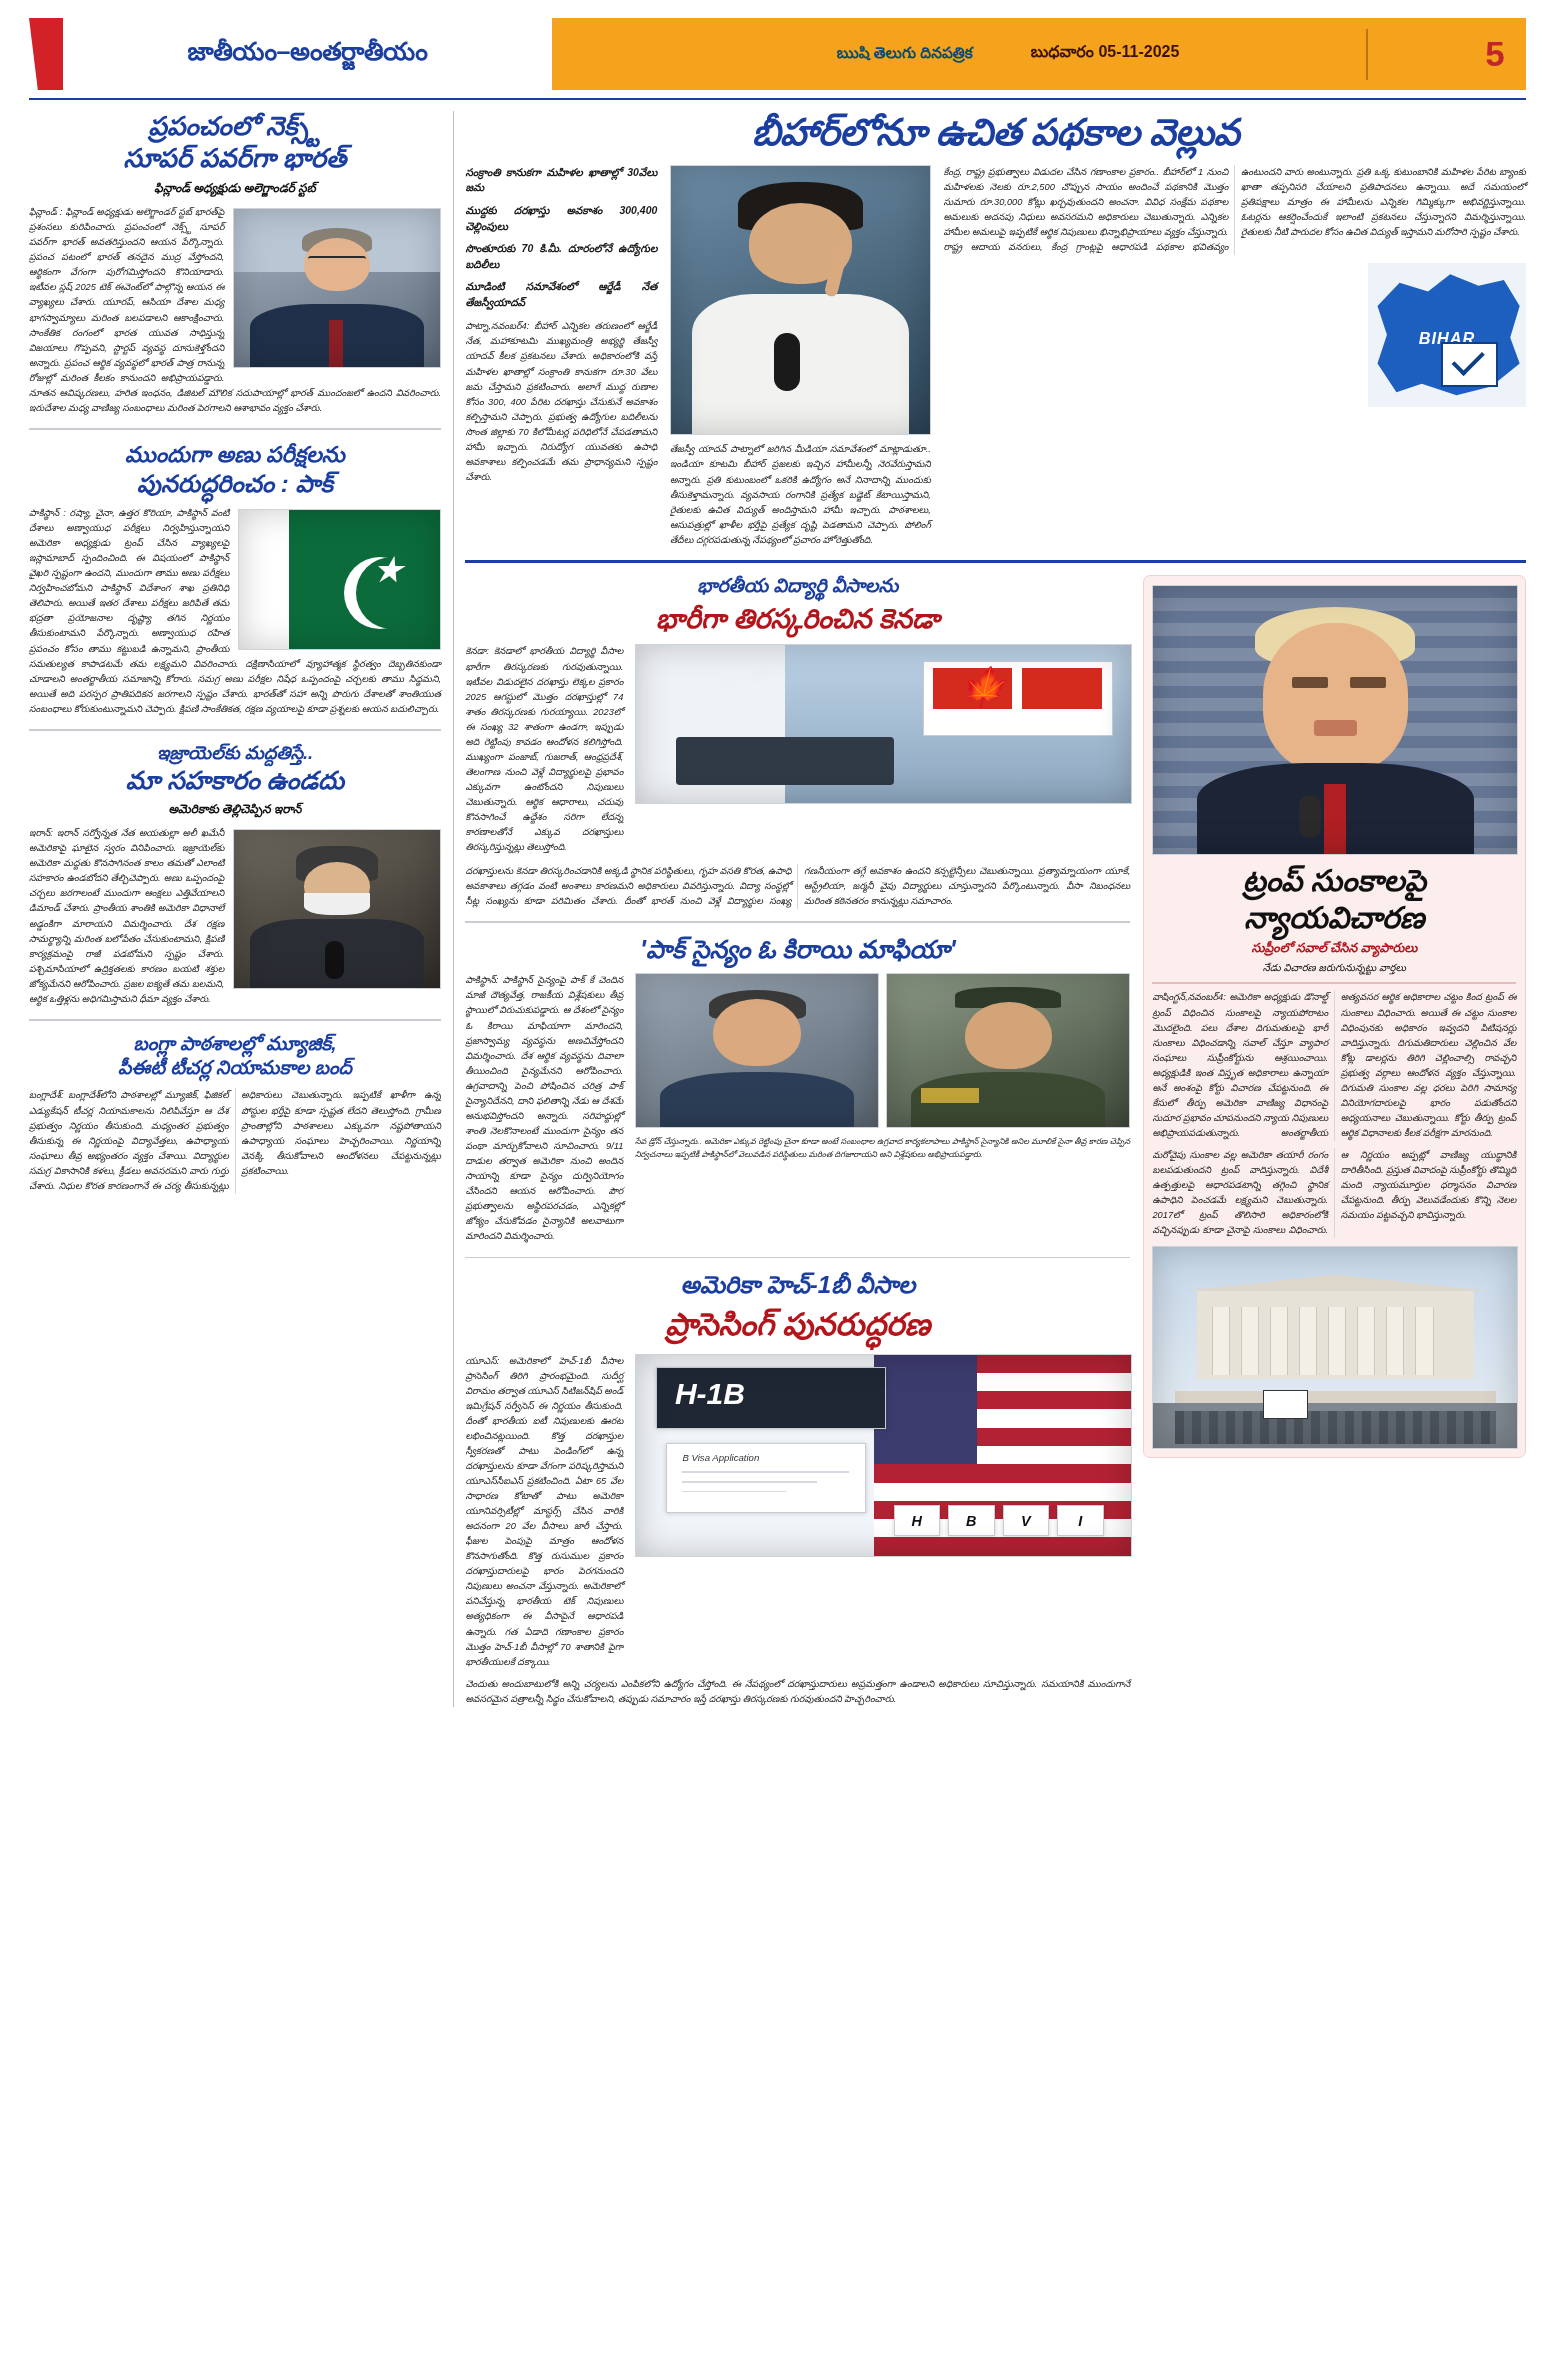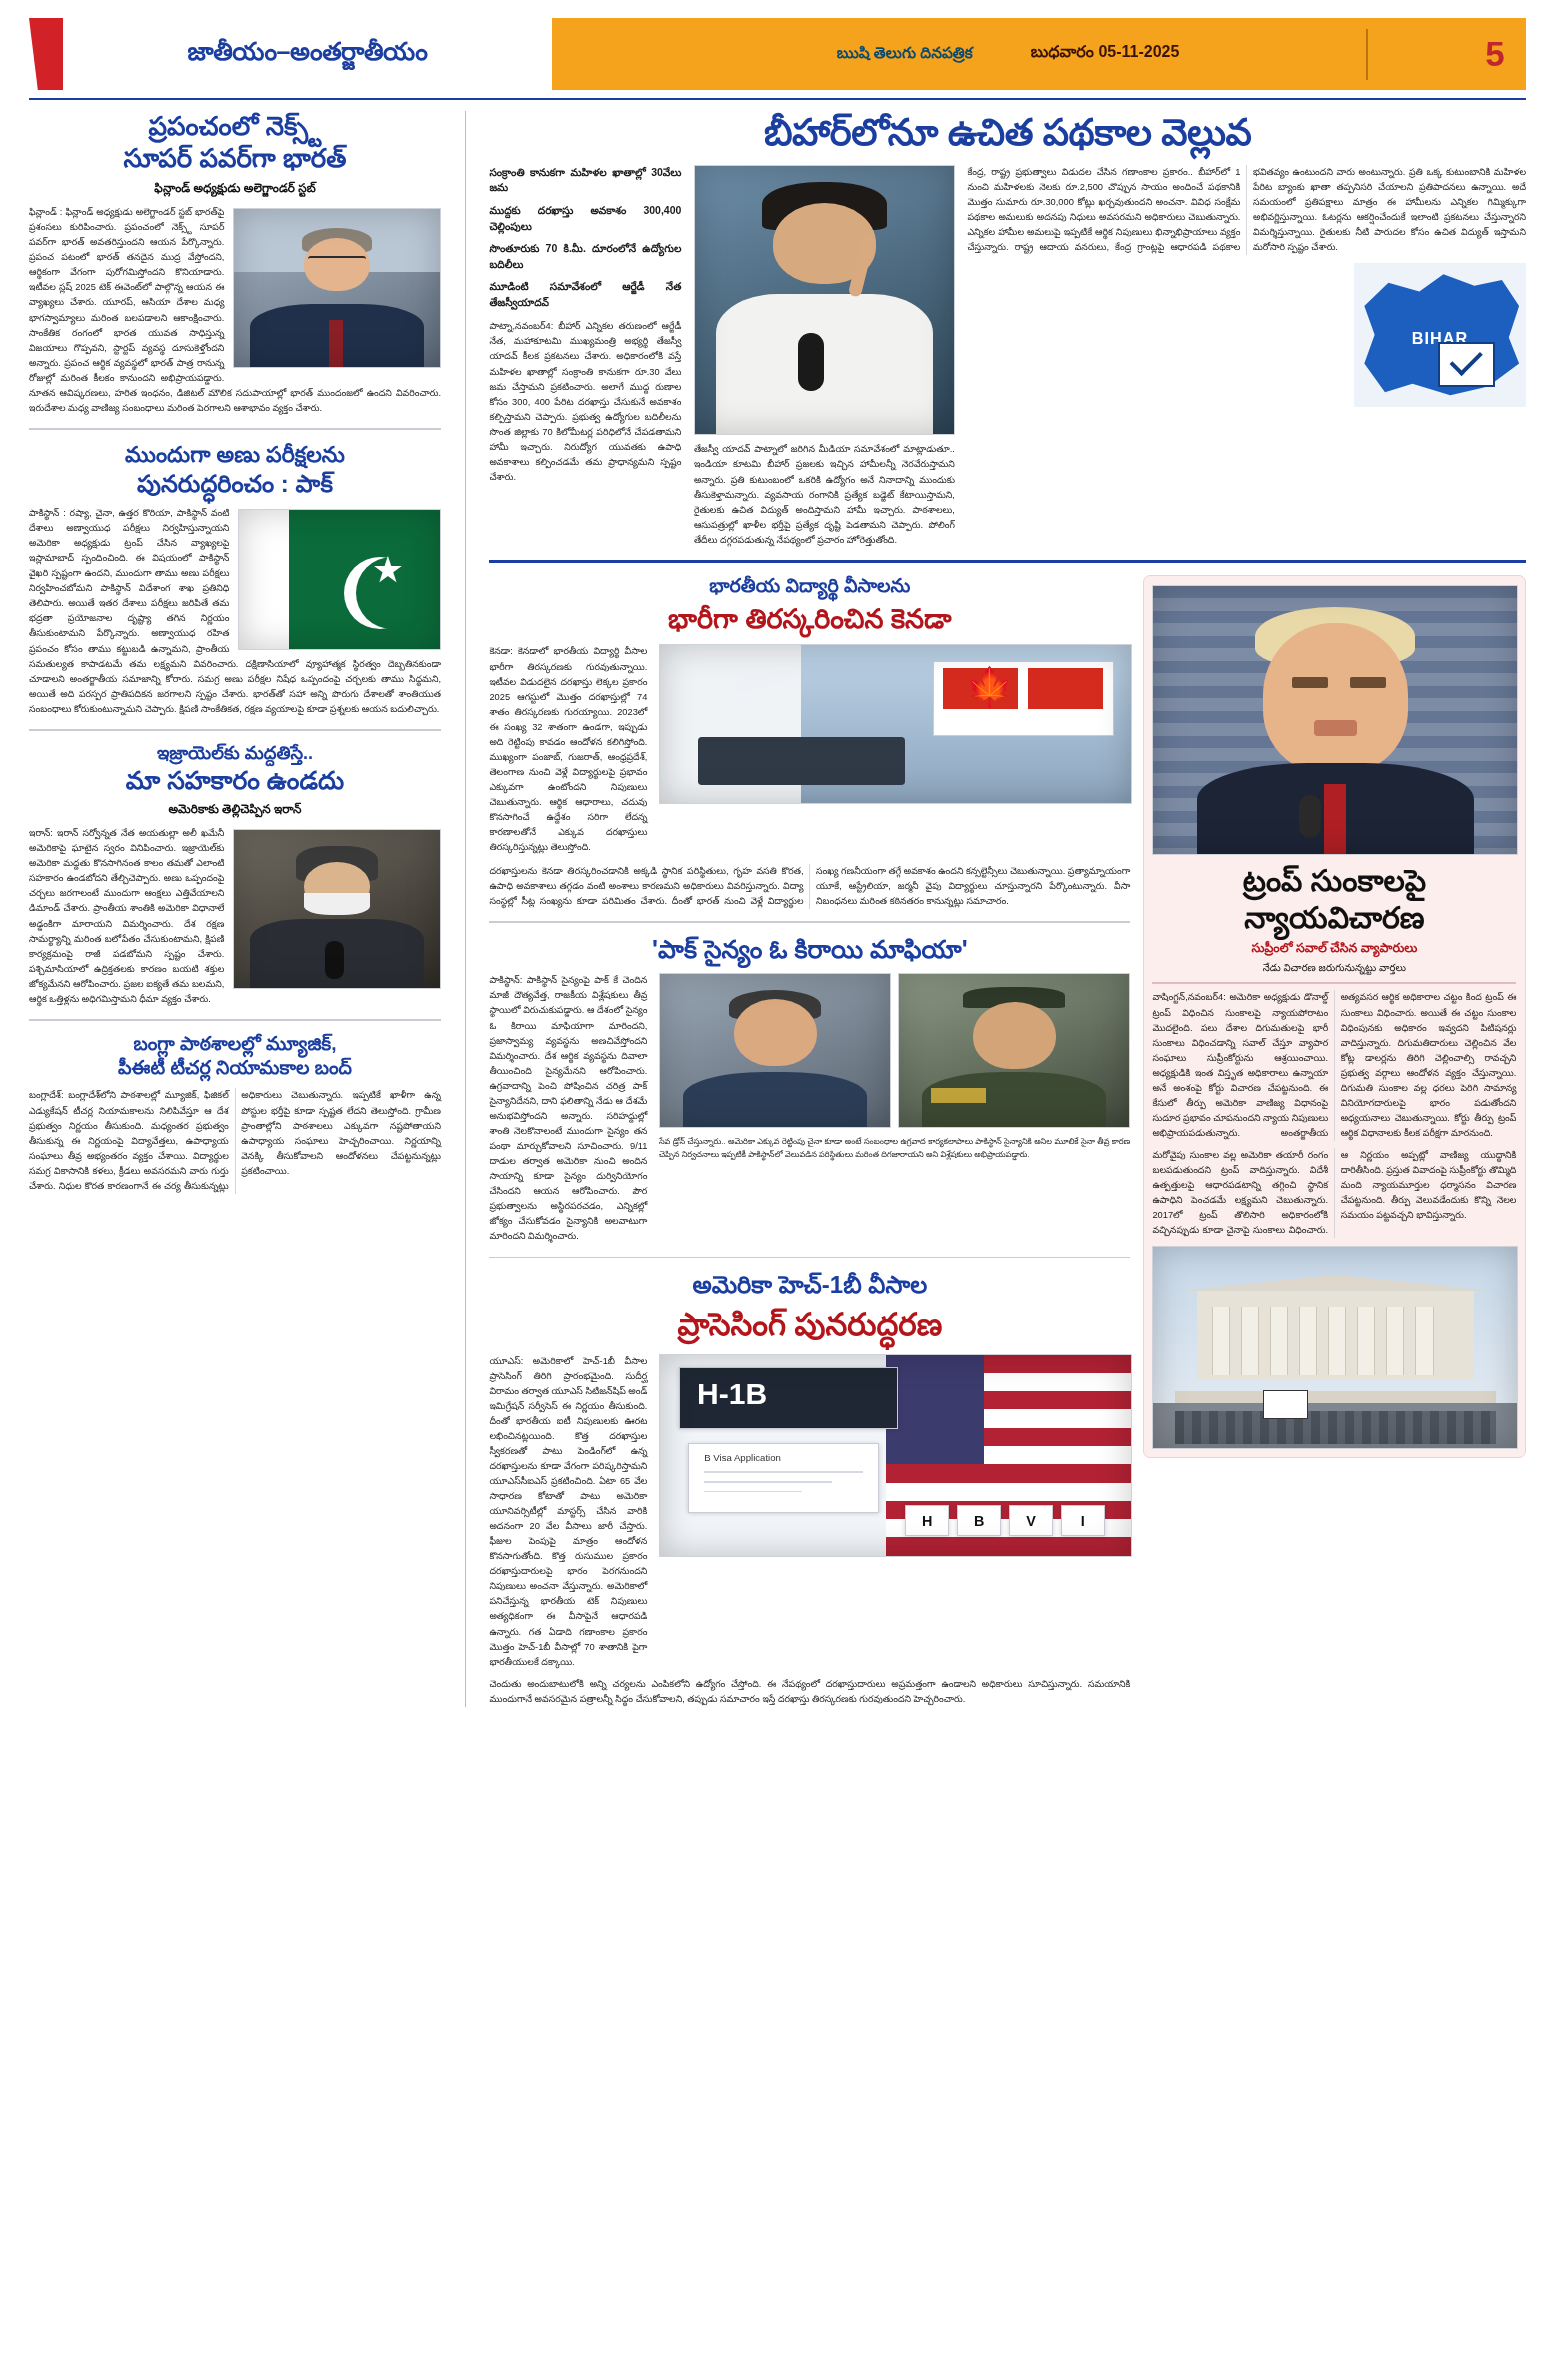--- a/index.html
+++ b/index.html
@@ -13,21 +13,21 @@
   .mh-left .t{font-size:25px;font-weight:bold;color:#1b3fa0;letter-spacing:-0.5px;}
   .mh-mid{flex:1;background:#f5a31c;display:flex;align-items:center;justify-content:center;gap:58px;position:relative;}
   .mh-mid .paper{font-size:15.3px;color:#0c4a6e;font-weight:bold;}
   .mh-mid .date{font-size:16px;color:#3a1208;font-weight:bold;}
   .mh-mid .sep{position:absolute;right:96px;top:10.5px;bottom:10.5px;width:1.9px;background:#b8760f;}
   .mh-num{flex:0 0 62px;background:#f5a31c;display:flex;align-items:center;justify-content:center;}
   .mh-num .n{font-size:35px;font-weight:bold;color:#c0272d;}
   .mh-rule{margin:7.7px 29px 0 29px;height:2.4px;background:#1b3fa0;}
 
   
-  .content{position:relative;margin:10.5px 29px 0 29px;display:flex;gap:12px;align-items:flex-start;}
+  .content{position:relative;margin:10.5px 29px 0 29px;display:flex;gap:0;align-items:flex-start;font-style:italic;}
   .colA{width:412px;flex:0 0 412px;}
   .vrule{width:1.4px;background:#b9bcc2;align-self:stretch;margin:0 11.5px;}
   .colBC{flex:1;}
 
   .art-title{font-weight:bold;color:#1b3fa0;text-align:center;line-height:1.18;}
   .art-sub{text-align:center;font-weight:bold;color:#111;}
   .hr-thin{height:1.4px;background:#c9ccd2;margin:12.5px 0;}
   .hr-thick{height:2.4px;background:#1b3fa0;margin:12.5px 0;}
 
   .body-txt{font-size:9.3px;line-height:1.62;text-align:justify;color:#1a1a1a;}
@@ -209,21 +209,21 @@
               <div style="position:absolute;left:8%;bottom:0;width:84%;height:52%;background:#f2f2f0;border-radius:28% 28% 0 0;"></div>
               <div style="position:absolute;left:40%;bottom:16%;width:26px;height:58px;border-radius:12.5px;background:#1a1a1a;"></div>
               <div style="position:absolute;left:62%;top:26%;width:12.5px;height:62px;background:#d9a97f;transform:rotate(14deg);border-radius:6.7px;"></div>
               <div class="vig"></div>
             </div>
             <div class="body-txt" style="margin-top:7.7px;">తేజస్వీ యాదవ్ పాట్నాలో జరిగిన మీడియా సమావేశంలో మాట్లాడుతూ.. ఇండియా కూటమి బీహార్ ప్రజలకు ఇచ్చిన హామీలన్నీ నెరవేరుస్తామని అన్నారు. ప్రతి కుటుంబంలో ఒకరికి ఉద్యోగం అనే నినాదాన్ని ముందుకు తీసుకెళ్తామన్నారు. వ్యవసాయ రంగానికి ప్రత్యేక బడ్జెట్ కేటాయిస్తామని, రైతులకు ఉచిత విద్యుత్ అందిస్తామని హామీ ఇచ్చారు. పాఠశాలలు, ఆసుపత్రుల్లో ఖాళీల భర్తీపై ప్రత్యేక దృష్టి పెడతామని చెప్పారు. పోలింగ్ తేదీలు దగ్గరపడుతున్న నేపథ్యంలో ప్రచారం హోరెత్తుతోంది.</div>
           </div>
 
           <div style="flex:1;">
             <div class="body-txt twocol" style="column-count:2;">కేంద్ర, రాష్ట్ర ప్రభుత్వాలు విడుదల చేసిన గణాంకాల ప్రకారం.. బీహార్‌లో 1 నుంచి మహిళలకు నెలకు రూ.2,500 చొప్పున సాయం అందించే పథకానికి మొత్తం సుమారు రూ.30,000 కోట్లు ఖర్చవుతుందని అంచనా. వివిధ సంక్షేమ పథకాల అమలుకు అదనపు నిధులు అవసరమని అధికారులు చెబుతున్నారు. ఎన్నికల హామీల అమలుపై ఇప్పటికే ఆర్థిక నిపుణులు భిన్నాభిప్రాయాలు వ్యక్తం చేస్తున్నారు. రాష్ట్ర ఆదాయ వనరులు, కేంద్ర గ్రాంట్లపై ఆధారపడి పథకాల భవితవ్యం ఉంటుందని వారు అంటున్నారు. ప్రతి ఒక్క కుటుంబానికి మహిళల పేరిట బ్యాంకు ఖాతా తప్పనిసరి చేయాలని ప్రతిపాదనలు ఉన్నాయి. అదే సమయంలో ప్రతిపక్షాలు మాత్రం ఈ హామీలను ఎన్నికల గిమ్మిక్కుగా అభివర్ణిస్తున్నాయి. ఓటర్లను ఆకర్షించేందుకే ఇలాంటి ప్రకటనలు చేస్తున్నారని విమర్శిస్తున్నాయి. రైతులకు నీటి పారుదల కోసం ఉచిత విద్యుత్ ఇస్తామని మరోసారి స్పష్టం చేశారు.</div>
-            <div class="imgbox bihar" style="width:172px;height:144px;margin:7.7px 0 0 auto;background:#eef3fa;border:none;">
+            <div class="imgbox bihar" style="width:158px;height:144px;margin:7.7px 0 0 auto;background:#eef3fa;border:none;">
               <div class="shape"></div>
               <div class="label">BIHAR</div>
               <div class="ballot"></div>
             </div>
           </div>
         </div>
       </div>
 
       <div class="hr-thick"></div>
 

